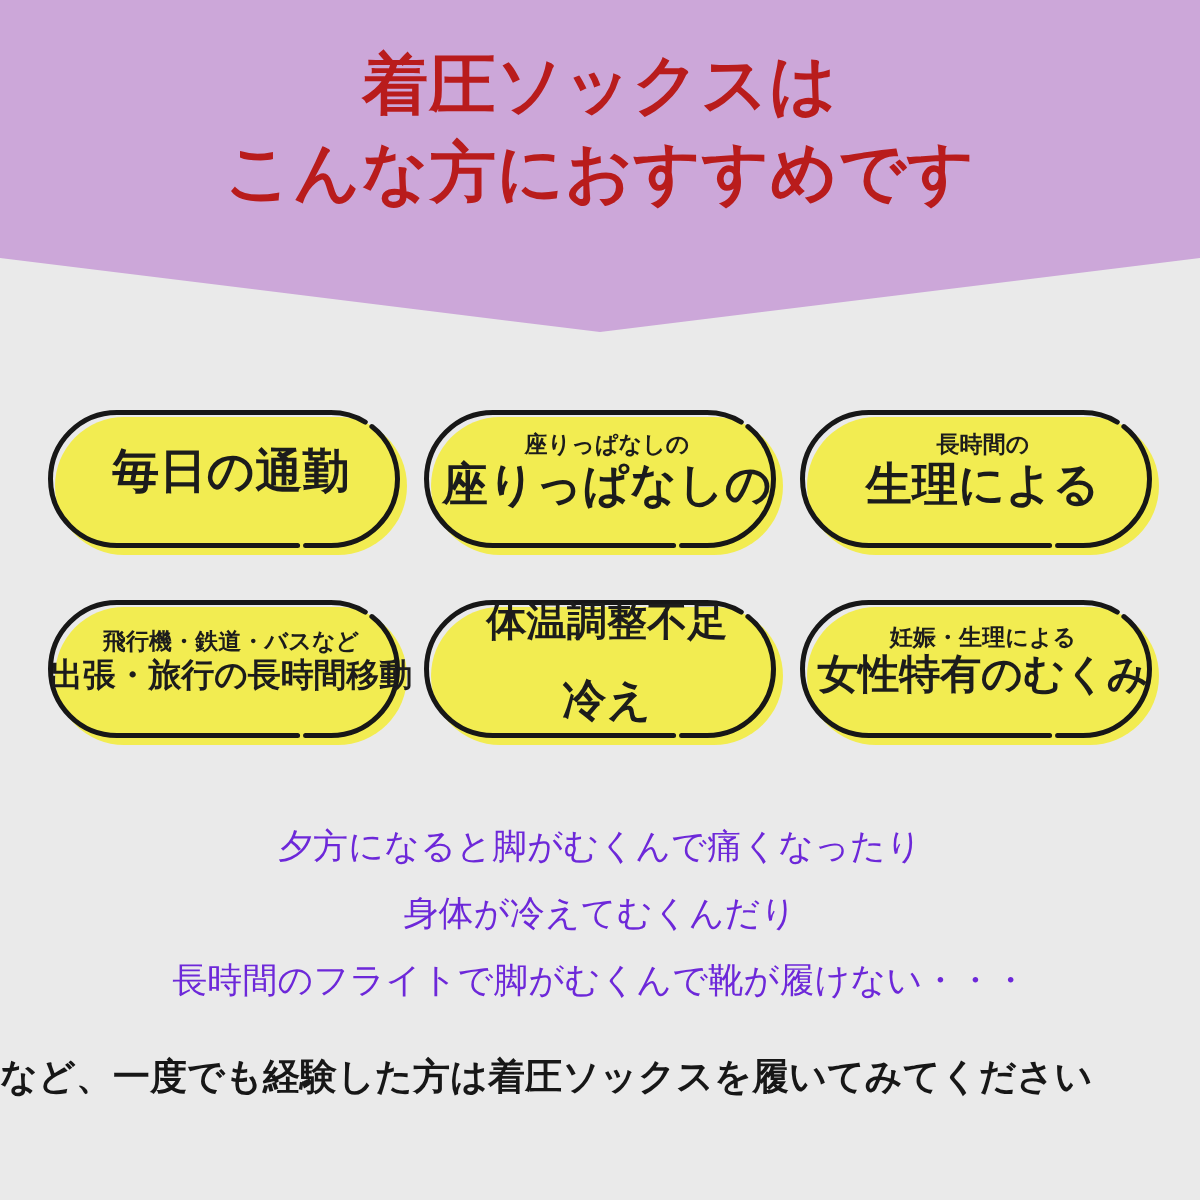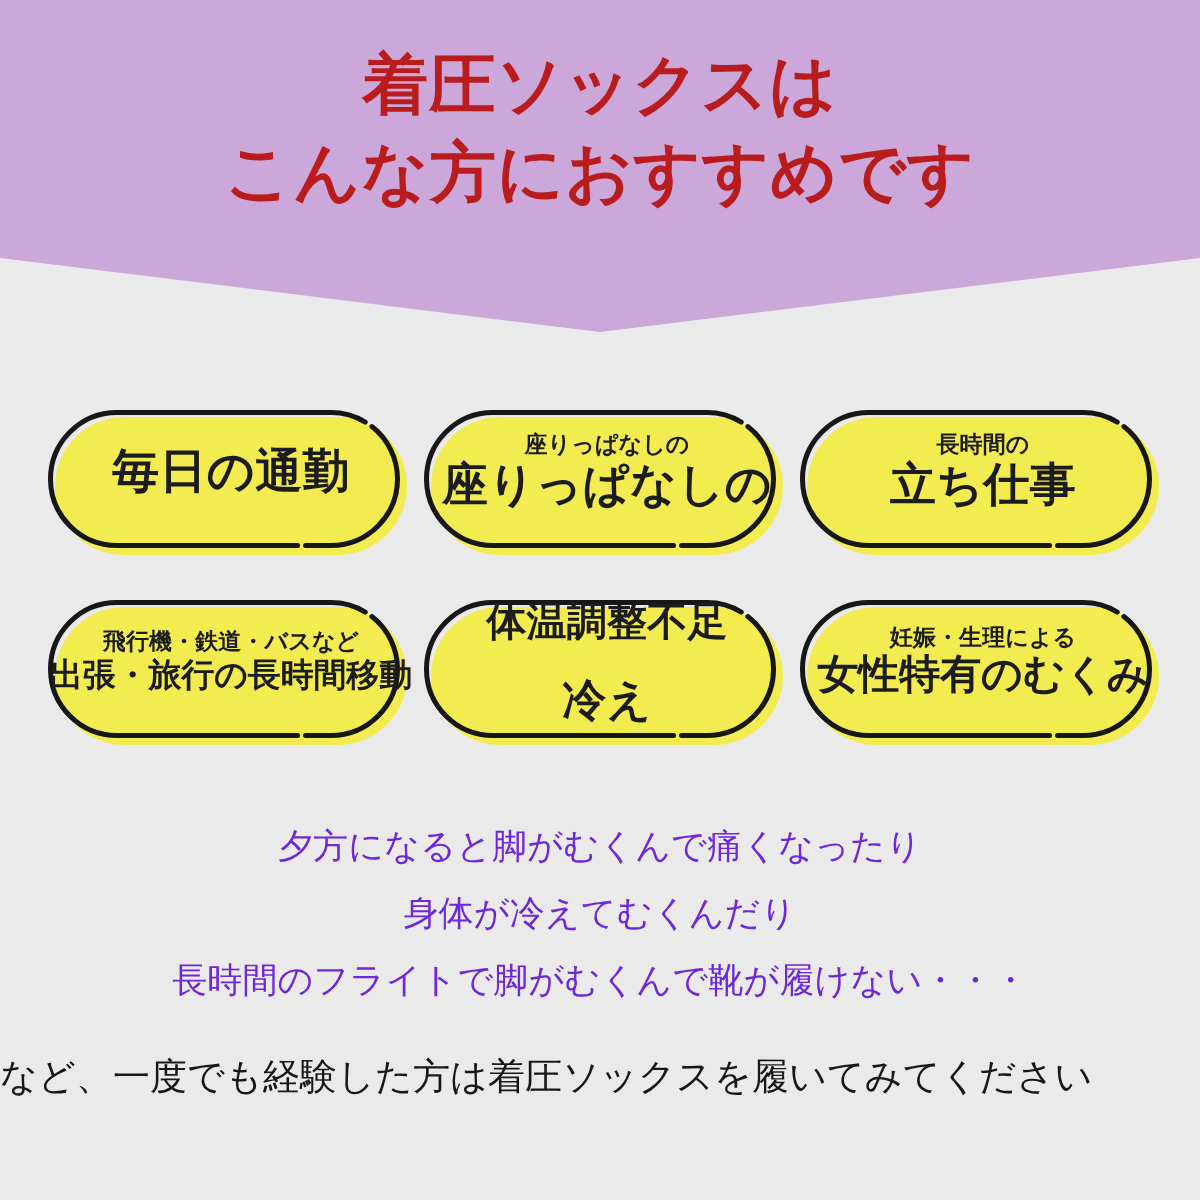--- a/index.html
+++ b/index.html
@@ -162,21 +162,21 @@
   .copy-line:last-child {
     margin-bottom: 12px;
   }
   .closing {
     position: absolute;
     left: 0;
     top: 1052px;
     width: 1072px;
     text-align: center;
     font-size: 37px;
-    font-weight: 400;
+    font-weight: 700;
     color: #171717;
     white-space: nowrap;
     letter-spacing: 0.002em;
   }
 </style>
 </head>
 <body>
 
 <div class="hero"></div>
 
@@ -208,21 +208,21 @@
     </div>
   </div>
 
   <div class="pill">
     <div class="pill-fill"></div>
     <svg class="pill-outline" viewBox="0 0 352 138" width="352" height="138" aria-hidden="true">
       <rect x="2.5" y="2.5" width="347" height="133" rx="66.5" ry="66.5" stroke-dasharray="250 8 190 8 480 8"></rect>
     </svg>
     <div class="pill-label">
       <span class="pill-sub">長時間の</span>
-      <span class="pill-main">立ち仕事</span>
+      <span class="pill-main">生理による</span>
     </div>
   </div>
 
   <div class="pill">
     <div class="pill-fill"></div>
     <svg class="pill-outline" viewBox="0 0 352 138" width="352" height="138" aria-hidden="true">
       <rect x="2.5" y="2.5" width="347" height="133" rx="66.5" ry="66.5" stroke-dasharray="250 8 190 8 480 8"></rect>
     </svg>
     <div class="pill-label">
       <span class="pill-sub tiny">飛行機・鉄道・バスなど</span>

